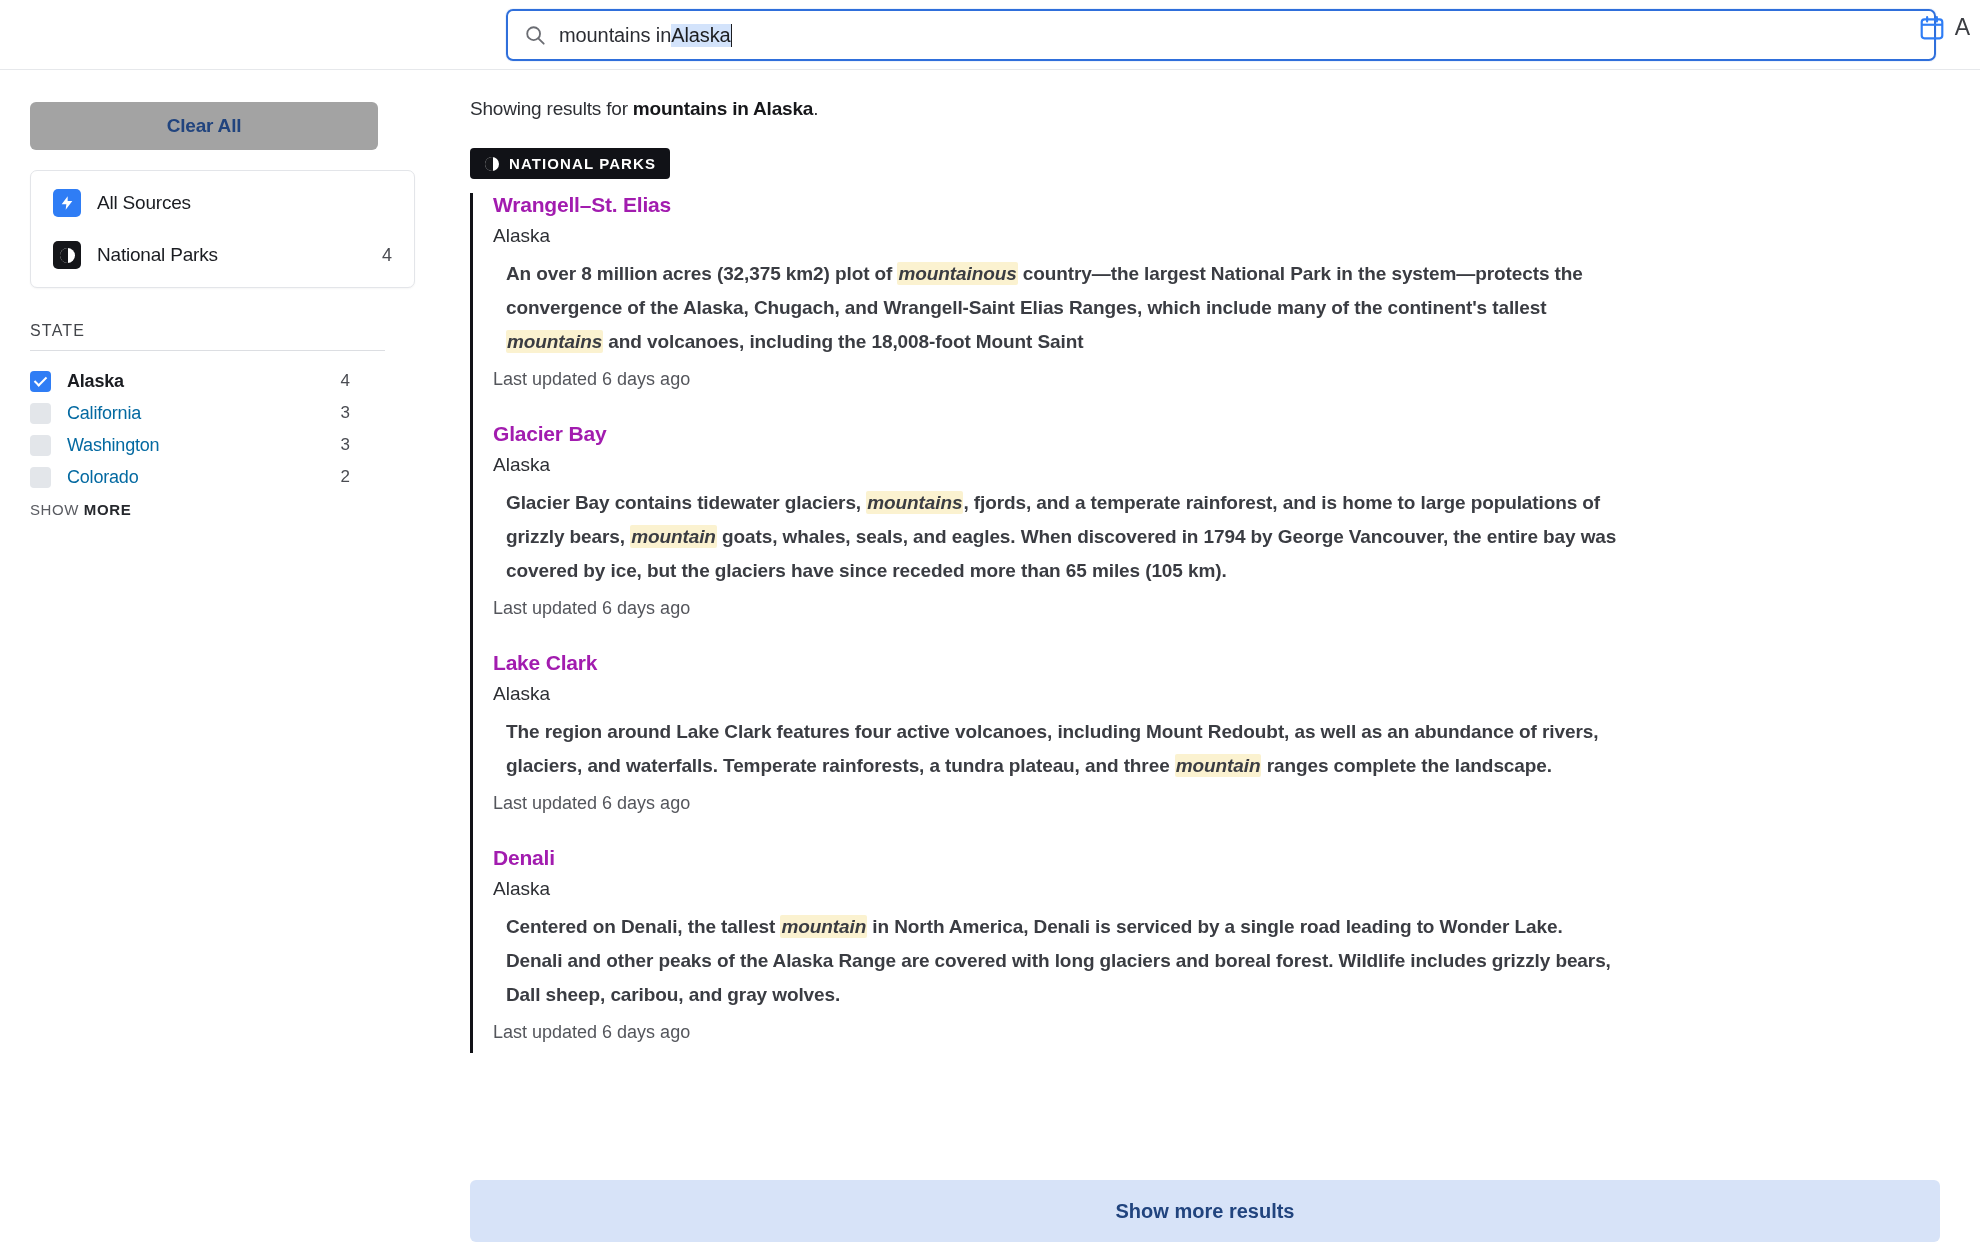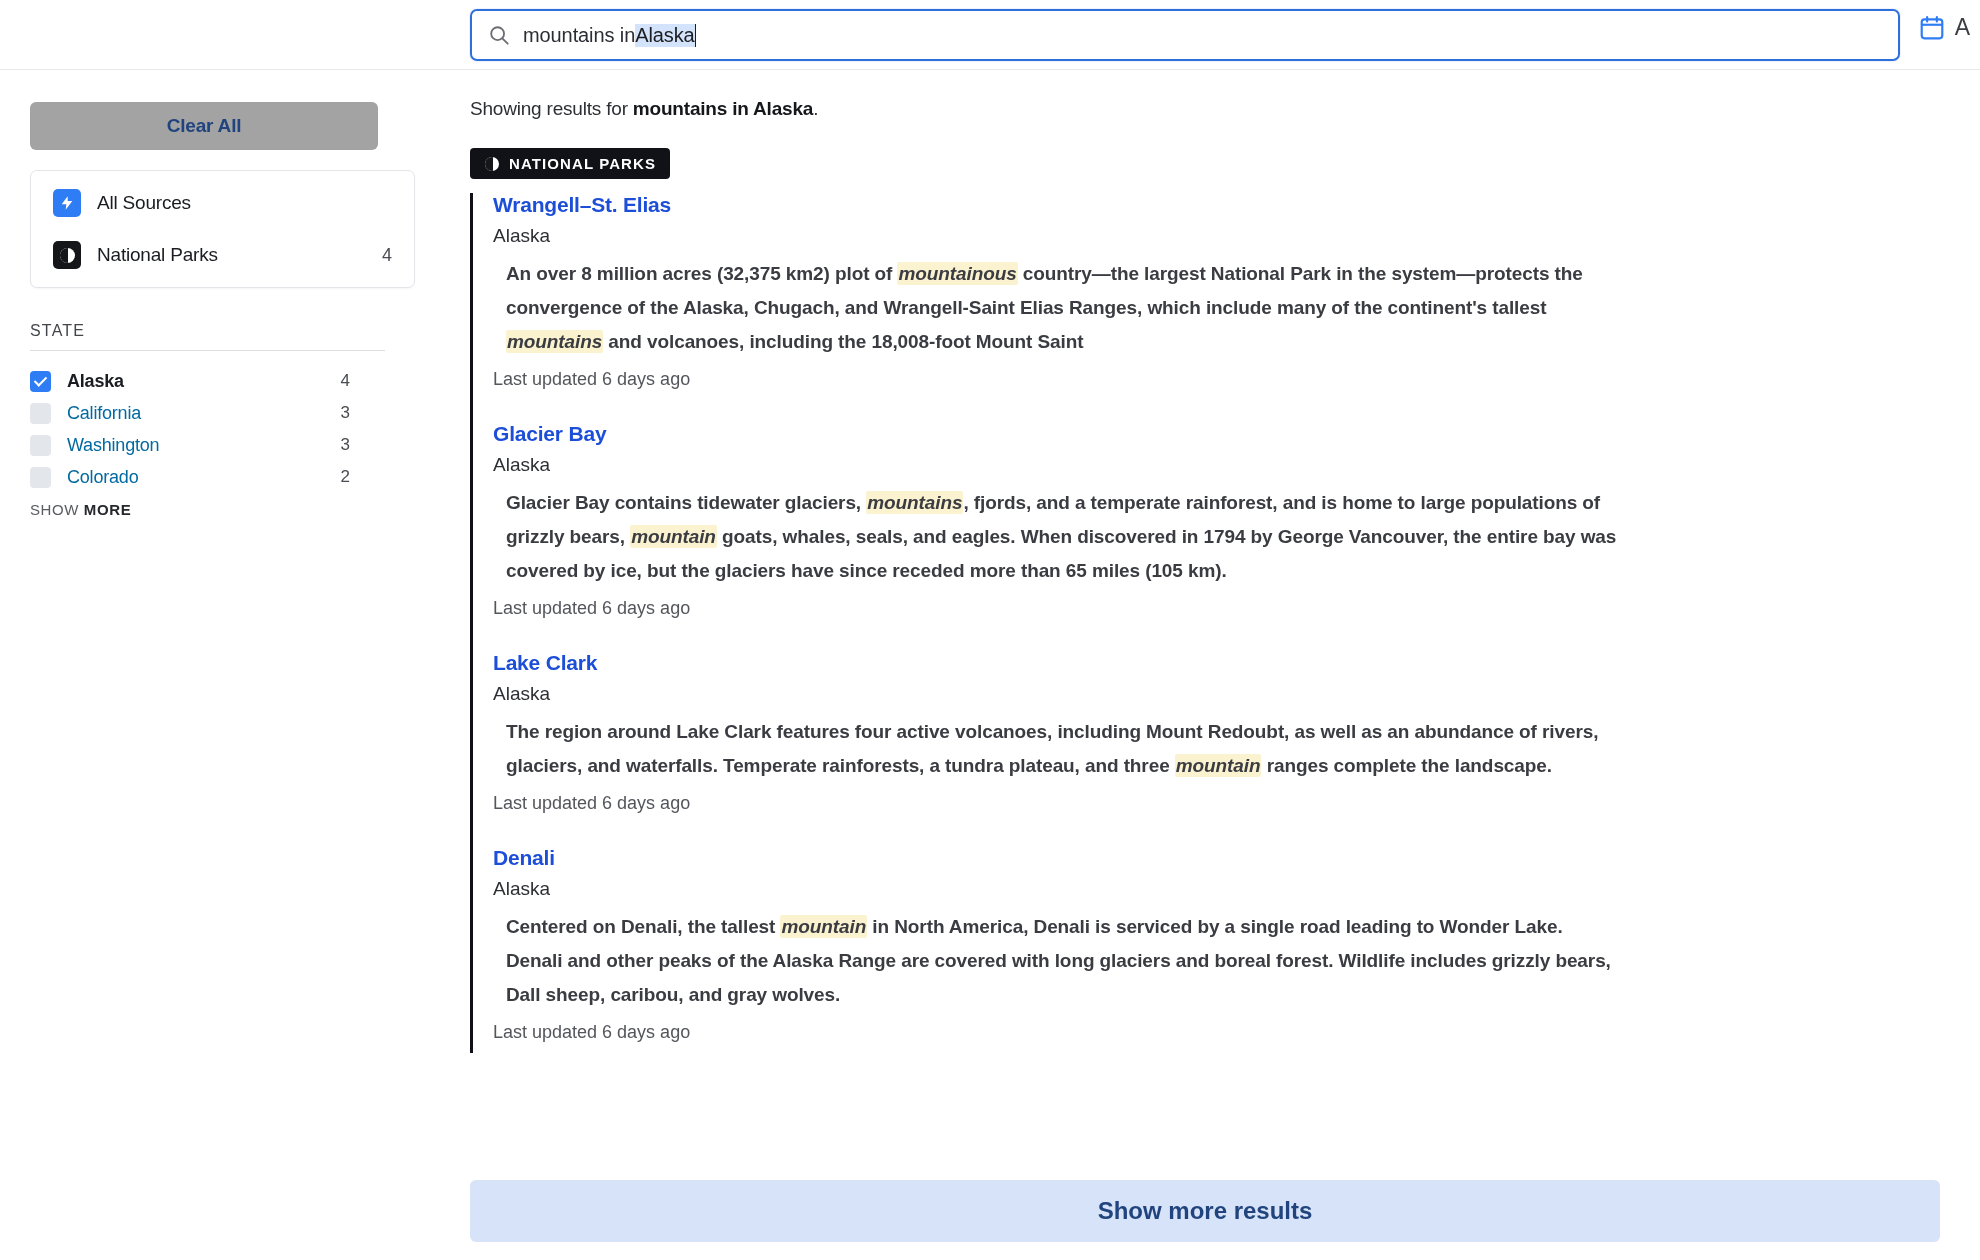--- a/index.html
+++ b/index.html
@@ -78,20 +78,21 @@
     width: 100%;
     height: 52px;
     border: 2px solid #2f6fdb;
     border-radius: 7px;
     background: #fff;
     display: flex;
     align-items: center;
     padding: 16px 16px;
     gap: 13px;
     box-shadow: 0 0 0 1px rgba(47,111,219,0.08);
+    margin-left: 36px;
   }
   .search-icon { flex: none; width: 22px; height: 22px; display: block; }
   .search-text {
     font-size: 20px;
     color: #2b2d33;
     letter-spacing: -0.1px;
     white-space: nowrap;
     display: flex;
     align-items: center;
   }
@@ -281,21 +282,21 @@
   }
   .results {
     margin-top: 14px;
     border-left: 3px solid #111217;
     padding-left: 20px;
   }
   .result { padding-bottom: 10px; }
   .r-title {
     font-size: 21px;
     font-weight: bold;
-    color: #1d4ed8;
+    color: #a21caf;
     letter-spacing: -0.2px;
     cursor: pointer;
     display: inline-block;
   }
   .r-sub {
     margin-top: 8px;
     font-size: 19px;
     color: #2d2f34;
   }
   .r-body {
@@ -324,21 +325,21 @@
   .show-more-results {
     position: absolute;
     left: 30px;
     top: 1110px;
     width: 1470px;
     height: 62px;
     background: #d7e3f8;
     color: #21447e;
     border: none;
     border-radius: 6px;
-    font-size: 24px;
+    font-size: 20px;
     font-weight: bold;
     font-family: "Liberation Sans", sans-serif;
     cursor: pointer;
   }
 </style>
 </head>
 <body>
 
 <div class="header">
 

